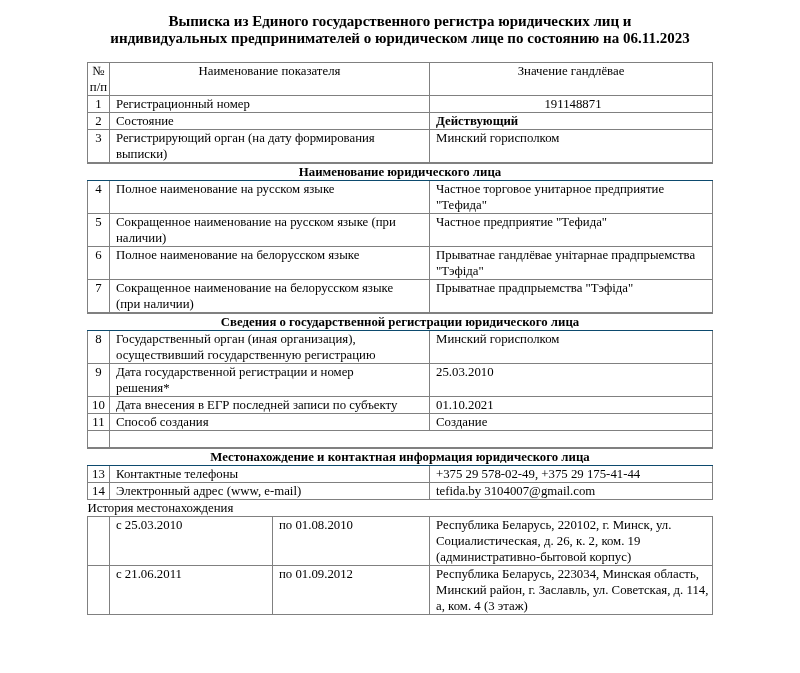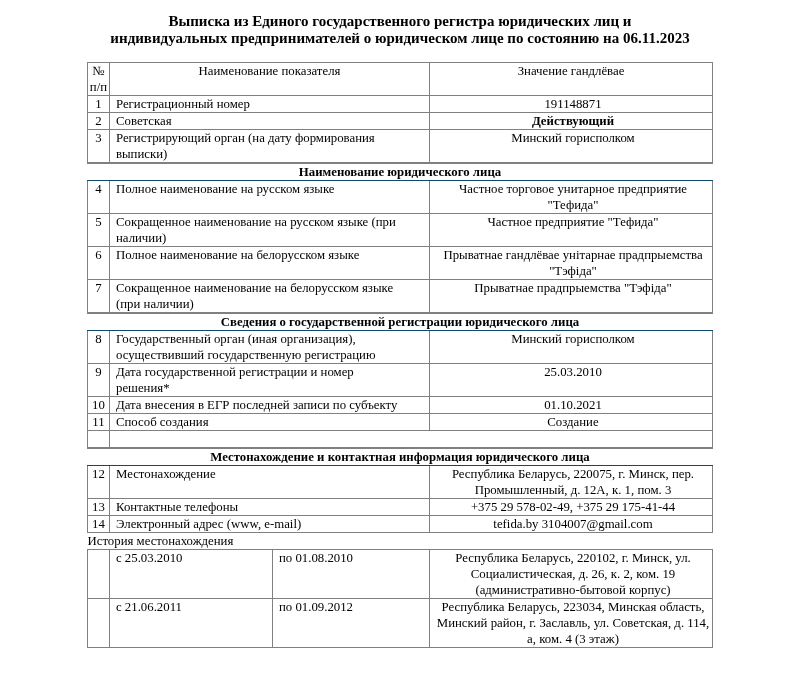--- a/index.html
+++ b/index.html
@@ -36,21 +36,21 @@
   td, th {
     vertical-align: top;
     font-weight: normal;
     height: 16px;
     padding: 0;
     word-wrap: break-word;
   }
   .b { border: 1px solid #808080; }
   .c-num { text-align: center; }
   .c-label { padding: 0 28px 0 6px; text-align: left; }
-  .c-value { padding: 0 2px 0 6px; text-align: center; }
+  .c-value { padding: 0 2px 0 6px; text-align: left; }
   .c-date  { padding: 0 2px 0 6px; text-align: left; }
   .center { text-align: center; }
   .bold { font-weight: bold; }
   tr.section-row td {
     border-top: 2px solid #808080;
     border-bottom: 1px solid #0c4a6e;
     border-left: none;
     border-right: none;
     text-align: center;
     font-weight: bold;
@@ -92,21 +92,21 @@
     </tr>
 
     <tr>
       <td class="b c-num">1</td>
       <td class="b c-label" colspan="2">Регистрационный номер</td>
       <td class="b c-value center">191148871</td>
     </tr>
 
     <tr>
       <td class="b c-num">2</td>
-      <td class="b c-label" colspan="2">Советская</td>
+      <td class="b c-label" colspan="2">Состояние</td>
       <td class="b c-value bold">Действующий</td>
     </tr>
 
     <tr>
       <td class="b c-num">3</td>
       <td class="b c-label" colspan="2">Регистрирующий орган (на дату формирования выписки)</td>
       <td class="b c-value">Минский горисполком</td>
     </tr>
 
     <tr class="section-row">
@@ -168,25 +168,20 @@
 
     <tr>
       <td class="b c-num"></td>
       <td class="b" colspan="3"></td>
     </tr>
 
     <tr class="section-row">
       <td colspan="4">Местонахождение и контактная информация юридического лица</td>
     </tr>
 
-    <tr>
-      <td class="b c-num">12</td>
-      <td class="b c-label" colspan="2">Местонахождение</td>
-      <td class="b c-value">Республика Беларусь, 220075, г. Минск, пер. Промышленный, д. 12А, к. 1, пом. 3</td>
-    </tr>
 
     <tr>
       <td class="b c-num">13</td>
       <td class="b c-label" colspan="2">Контактные телефоны</td>
       <td class="b c-value">+375 29 578-02-49, +375 29 175-41-44</td>
     </tr>
 
     <tr>
       <td class="b c-num">14</td>
       <td class="b c-label" colspan="2">Электронный адрес (www, e-mail)</td>

